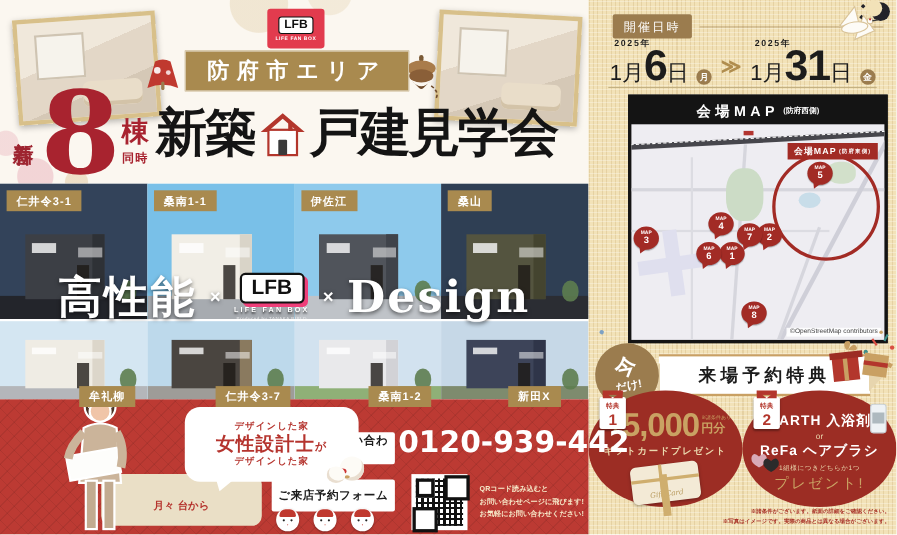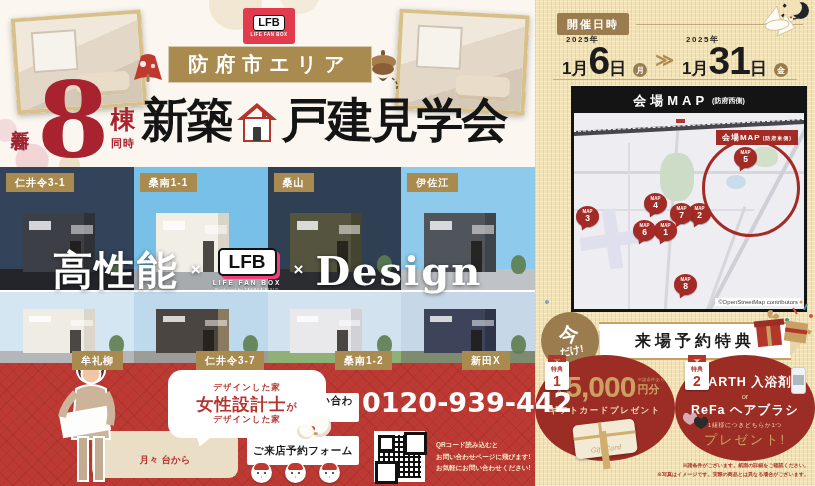--- a/index.html
+++ b/index.html
@@ -93,28 +93,28 @@
   
   .right{position:relative;width:280px;height:486px;flex:none;overflow:hidden;
     background:
       repeating-linear-gradient(0deg, rgba(255,255,255,.3) 0 1px, transparent 1px 4px),
       repeating-linear-gradient(90deg, rgba(196,164,105,.28) 0 1px, transparent 1px 4px),
       #f2e2b8;}
   .moon{position:absolute;right:6px;top:2px;width:17px;height:17px;border-radius:50%;background:#23232a;z-index:2;}
   .moon::before{content:"";position:absolute;left:-5px;top:-2px;width:15px;height:15px;border-radius:50%;background:#f2e2b8;}
   .moon::after{content:"";position:absolute;left:-10px;top:12px;width:2.5px;height:2.5px;background:#23232a;transform:rotate(45deg);box-shadow:-6px -8px 0 #23232a;}
   .schedrow{position:absolute;left:22px;top:13px;right:12px;display:flex;align-items:center;gap:7px;z-index:1;}
-  .schedbadge{background:#9b7c4e;color:#fff;font-size:11px;font-weight:700;letter-spacing:2px;padding:3.5px 10px;border-radius:2px;white-space:nowrap;}
+  .schedbadge{background:#9b7c4e;color:#fff;font-size:11px;font-weight:400;letter-spacing:2px;padding:3.5px 10px;border-radius:2px;white-space:nowrap;}
   .schedline{flex:1;height:1px;background:#9b7c4e;opacity:.55;}
   .crane{position:absolute;right:16px;top:4px;z-index:2;}
   .dates{position:absolute;left:0;right:0;top:34px;display:flex;align-items:flex-end;justify-content:center;gap:5px;color:#1c1c1c;}
   .dg{display:flex;flex-direction:column;align-items:flex-start;}
   .dyear{font-size:8px;font-weight:900;letter-spacing:1.5px;margin-left:4px;}
   .dmain{display:flex;align-items:baseline;}
-  .dmon{font-size:17px;font-weight:700;}
+  .dmon{font-size:20px;font-weight:400;}
   .dnum{font-size:39px;font-weight:900;line-height:.82;letter-spacing:-1px;}
   .wday{width:14px;height:14px;border-radius:50%;background:#9b7c4e;color:#fff;font-size:8px;font-weight:bold;display:flex;align-items:center;justify-content:center;margin:0 0 3px 2px;}
   .darrow{font-size:18px;font-weight:900;color:#b08d4e;margin:0 3px 9px 3px;}
   .hr{position:absolute;left:18px;right:18px;top:79px;height:1px;background:#c3b183;}
   
   .mapcard{position:absolute;left:36px;top:86px;width:236px;height:226px;border:3px solid #141414;background:#141414;box-sizing:border-box;z-index:1;}
   .maphead{height:24px;display:flex;align-items:center;justify-content:center;gap:4px;color:#fff;}
   .maphead .t{font-size:13px;font-weight:900;letter-spacing:4px;}
   .maphead .n{font-size:7px;font-weight:bold;}
   .mapbody{position:relative;width:230px;height:196px;background:#eeedf2;overflow:hidden;}
@@ -238,27 +238,27 @@
 
     <div class="grid row1">
       <div class="cell" style="--sky: #33435a; --wall: #3c3f45; --side: #2e3136; --ground: #23252b;">
         <div class="hw"></div>
         <span class="chip chip-tl">仁井令3-1</span>
       </div>
       <div class="cell" style="--sky: #79c0e8; --wall: #f1eee6; --side: #d9d4c8; --ground: #a7abb0;">
         <div class="hw"></div>
         <span class="chip chip-tl">桑南1-1</span>
       </div>
+      <div class="cell" style="--sky: #8ecaec; --wall: #50545b; --side: #3f434a; --ground: #bfc3c8;">
+        <div class="hw"></div>
+        <span class="chip chip-tl">伊佐江</span>
+      </div>
       <div class="cell" style="--sky: #2f3f54; --wall: #54543f; --side: #44442f; --ground: #2b2d33;">
         <div class="hw"></div>
         <span class="chip chip-tl">桑山</span>
-      </div>
-      <div class="cell" style="--sky: #8ecaec; --wall: #50545b; --side: #3f434a; --ground: #bfc3c8;">
-        <div class="hw"></div>
-        <span class="chip chip-tl">伊佐江</span>
       </div>
     </div>
 
     <div class="grid row2">
       <div class="cell" style="--sky: #d4e6f2; --wall: #efece4; --side: #dcd6ca; --ground: #b4b6ba;">
         <div class="hw"></div>
       </div>
       <div class="cell" style="--sky: #bdd9eb; --wall: #4a4540; --side: #8a7a5f; --ground: #9e9c98;">
         <div class="hw"></div>
       </div>

